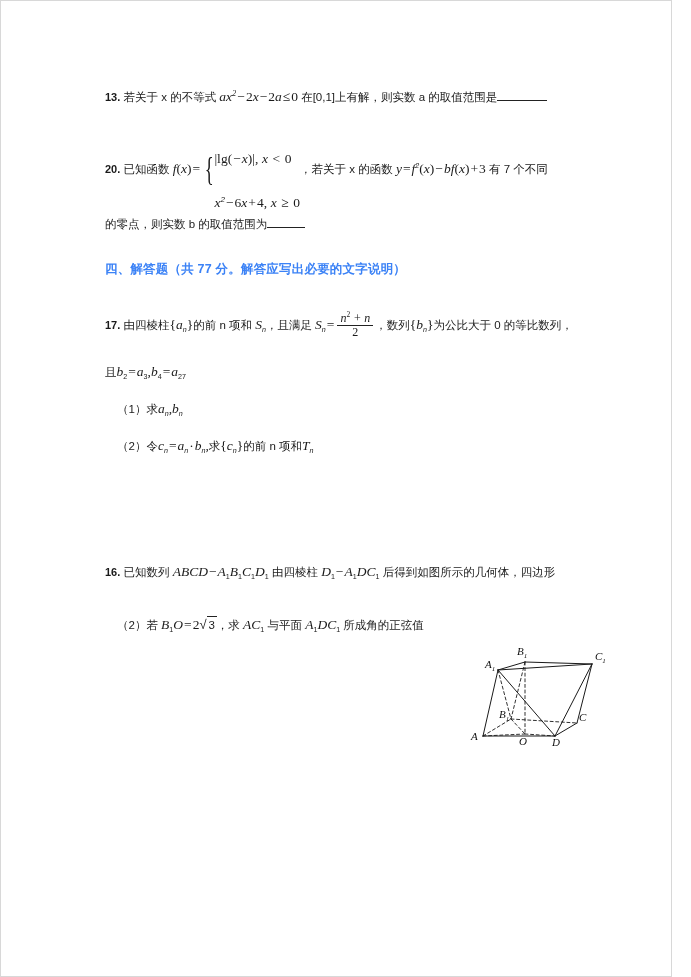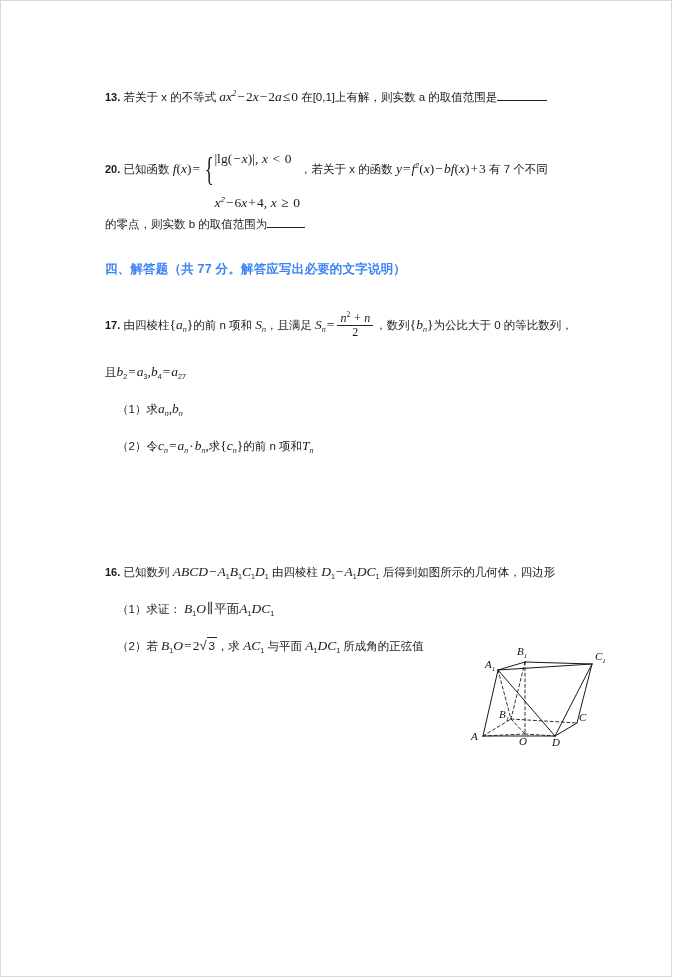--- a/index.html
+++ b/index.html
@@ -253,26 +253,22 @@
     <div class="q-line blk" style="margin-top:16px">
       <span class="num">16.</span>
       <span class="cn">已知数列</span>
       <span class="mi">ABCD</span><span class="op">−</span><span class="mi">A</span><sub class="ixn">1</sub><span class="mi">B</span><sub class="ixn">1</sub><span class="mi">C</span><sub class="ixn">1</sub><span class="mi">D</span><sub class="ixn">1</sub>
       <span class="cn">由四棱柱</span>
       <span class="mi">D</span><sub class="ixn">1</sub><span class="op">−</span><span class="mi">A</span><sub class="ixn">1</sub><span class="mi">DC</span><sub class="ixn">1</sub>
       <span class="cn">后得到如图所示的几何体，四边形</span>
     </div>
 
 
-    <div class="q-line blk sub-item" style="margin-top:16px">
-      <span class="cn">（1）求证：</span>
-      <span class="mi">B</span><sub class="ixn">1</sub><span class="mi">O</span><span class="op">∥</span><span class="cn" style="font-size:12.5px">平面</span><span class="mi">A</span><sub class="ixn">1</sub><span class="mi">DC</span><sub class="ixn">1</sub>
-    </div>
-
-    <div class="q-line blk sub-item" style="margin-top:16px">
+
+    <div class="q-line blk sub-item" style="margin-top:32px">
       <span class="cn">（2）若</span>
       <span class="mi">B</span><sub class="ixn">1</sub><span class="mi">O</span><span class="op">=</span><span class="mn">2</span><span class="sqrt"><span class="rad" style="font-style:normal">3</span></span><span class="cn">，求</span>
       <span class="mi">AC</span><sub class="ixn">1</sub>
       <span class="cn">与平面</span>
       <span class="mi">A</span><sub class="ixn">1</sub><span class="mi">DC</span><sub class="ixn">1</sub>
       <span class="cn">所成角的正弦值</span>
     </div>
 
   </div>
 

